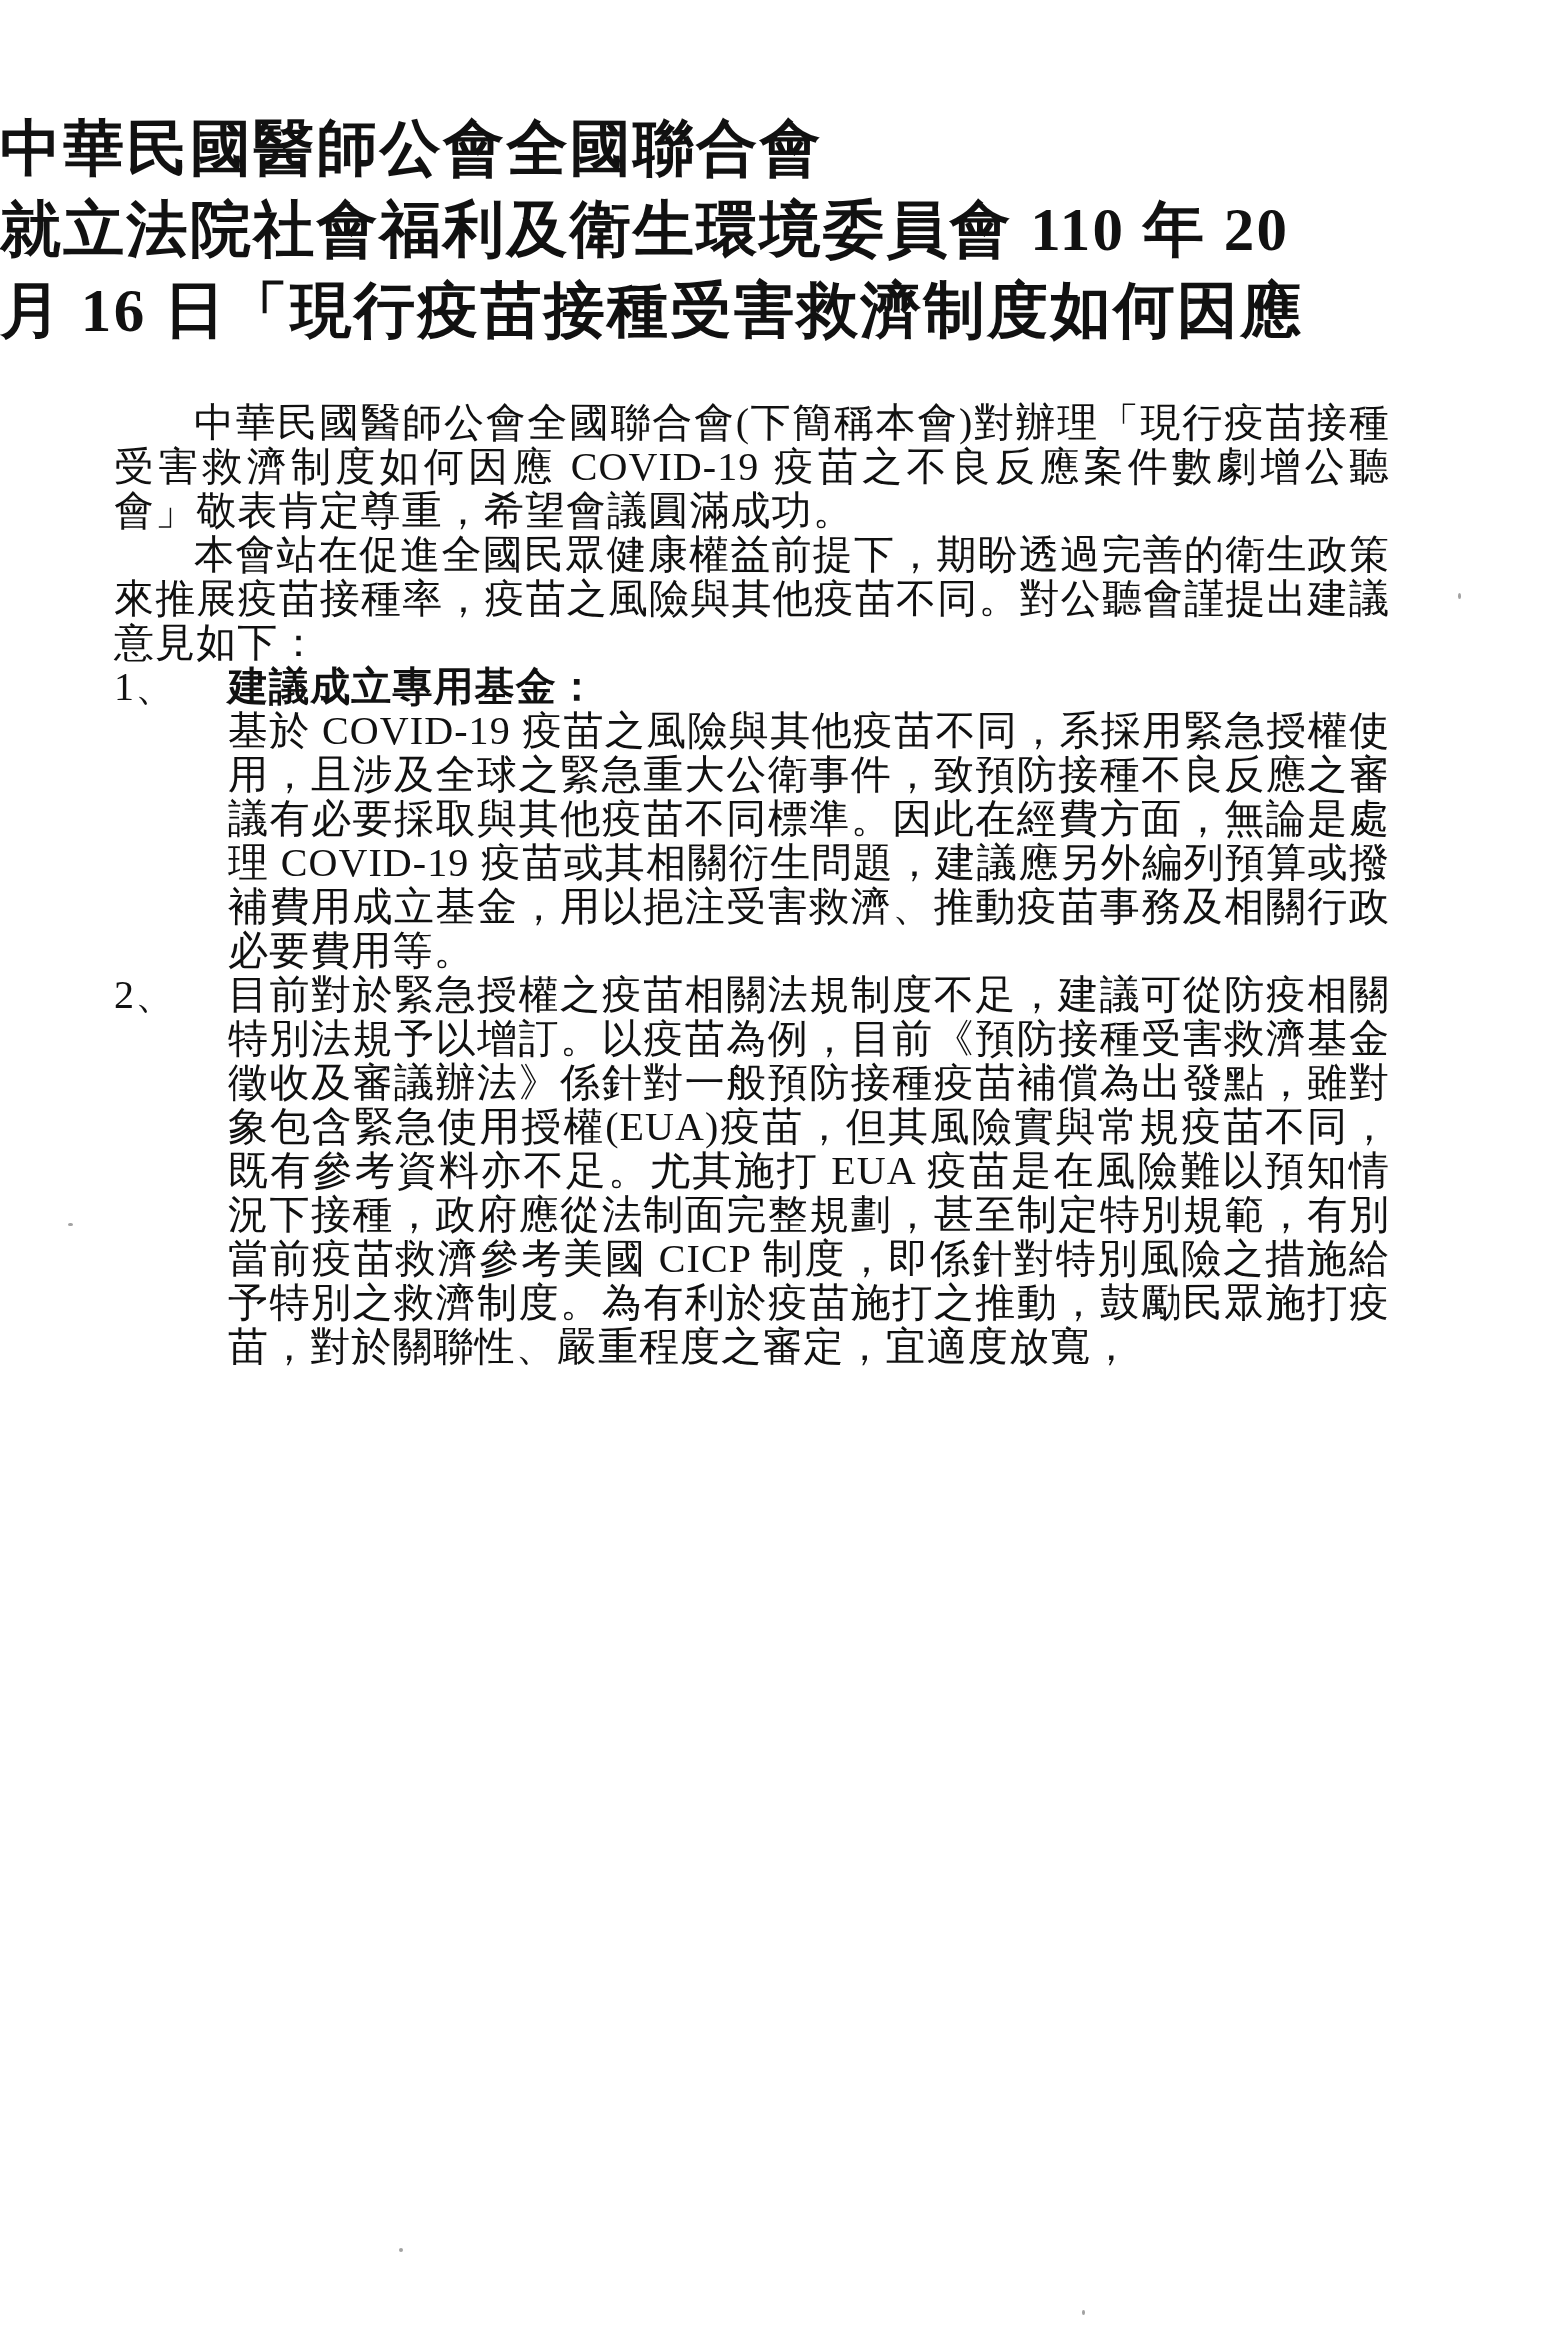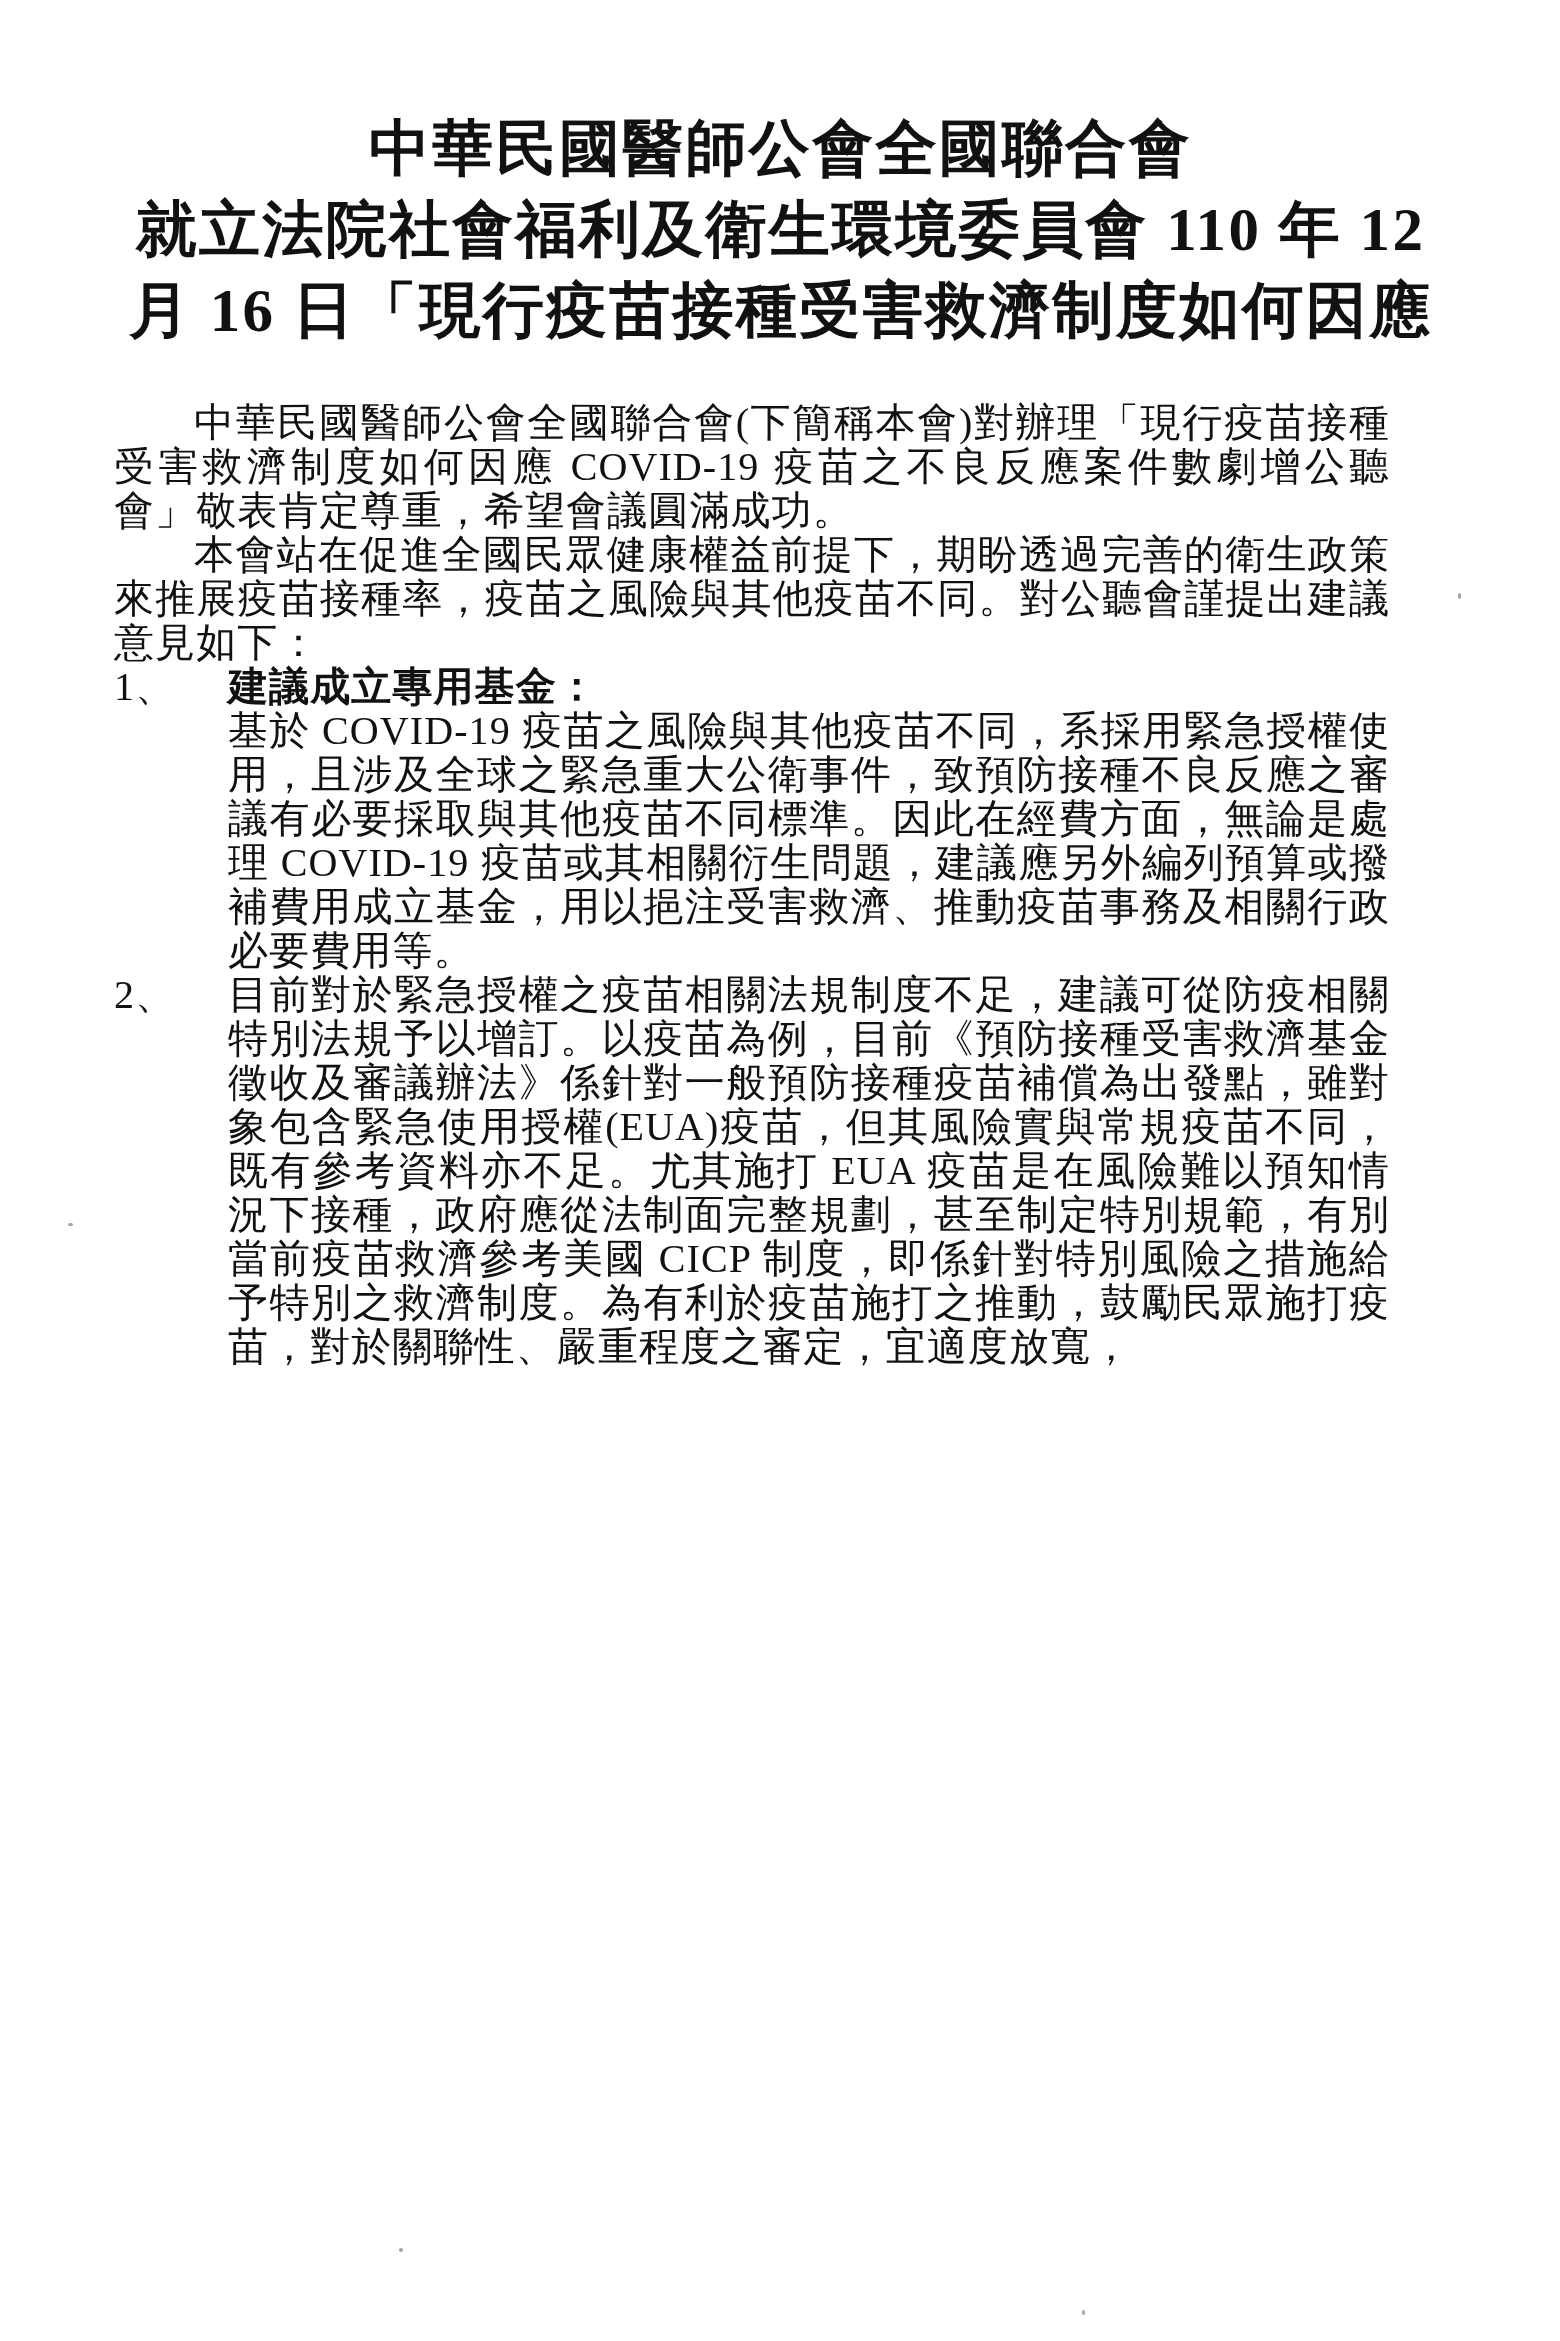--- a/index.html
+++ b/index.html
@@ -12,21 +12,20 @@
     width: 1561px;
     height: 2342px;
     margin: 0 auto;
     background: #ffffff;
     color: #111111;
     font-family: "Liberation Serif", "DejaVu Serif", serif;
     overflow: hidden;
   }
   .title-block {
     padding-top: 108px;
-    text-align: center;
     font-size: 61px;
     font-weight: 700;
     line-height: 81px;
     letter-spacing: 2.3px;
   }
   .title-line {
     white-space: nowrap;
   }
   .content {
     margin-top: 50px;
@@ -68,21 +67,21 @@
   .speck-3 { left: 1082px; top: 2310px; width: 3.4px; height: 5.1px; }
   .speck-4 { left: 68px;  top: 1223px; width: 4.5px; height: 3.4px; }
 </style>
 </head>
 <body>
 
 <div class="page">
 
   <header class="title-block">
     <div class="title-line">中華民國醫師公會全國聯合會</div>
-    <div class="title-line">就立法院社會福利及衛生環境委員會 110 年 12</div>
+    <div class="title-line">就立法院社會福利及衛生環境委員會 110 年 20</div>
     <div class="title-line">月 16 日「現行疫苗接種受害救濟制度如何因應</div>
   </header>
 
   <main class="content">
 
     <p class="para">中華民國醫師公會全國聯合會(下簡稱本會)對辦理「現行疫苗接種受害救濟制度如何因應 COVID-19 疫苗之不良反應案件數劇增公聽會」敬表肯定尊重，希望會議圓滿成功。</p>
 
     <p class="para">本會站在促進全國民眾健康權益前提下，期盼透過完善的衛生政策來推展疫苗接種率，疫苗之風險與其他疫苗不同。對公聽會謹提出建議意見如下：</p>
 
     <section class="item">

